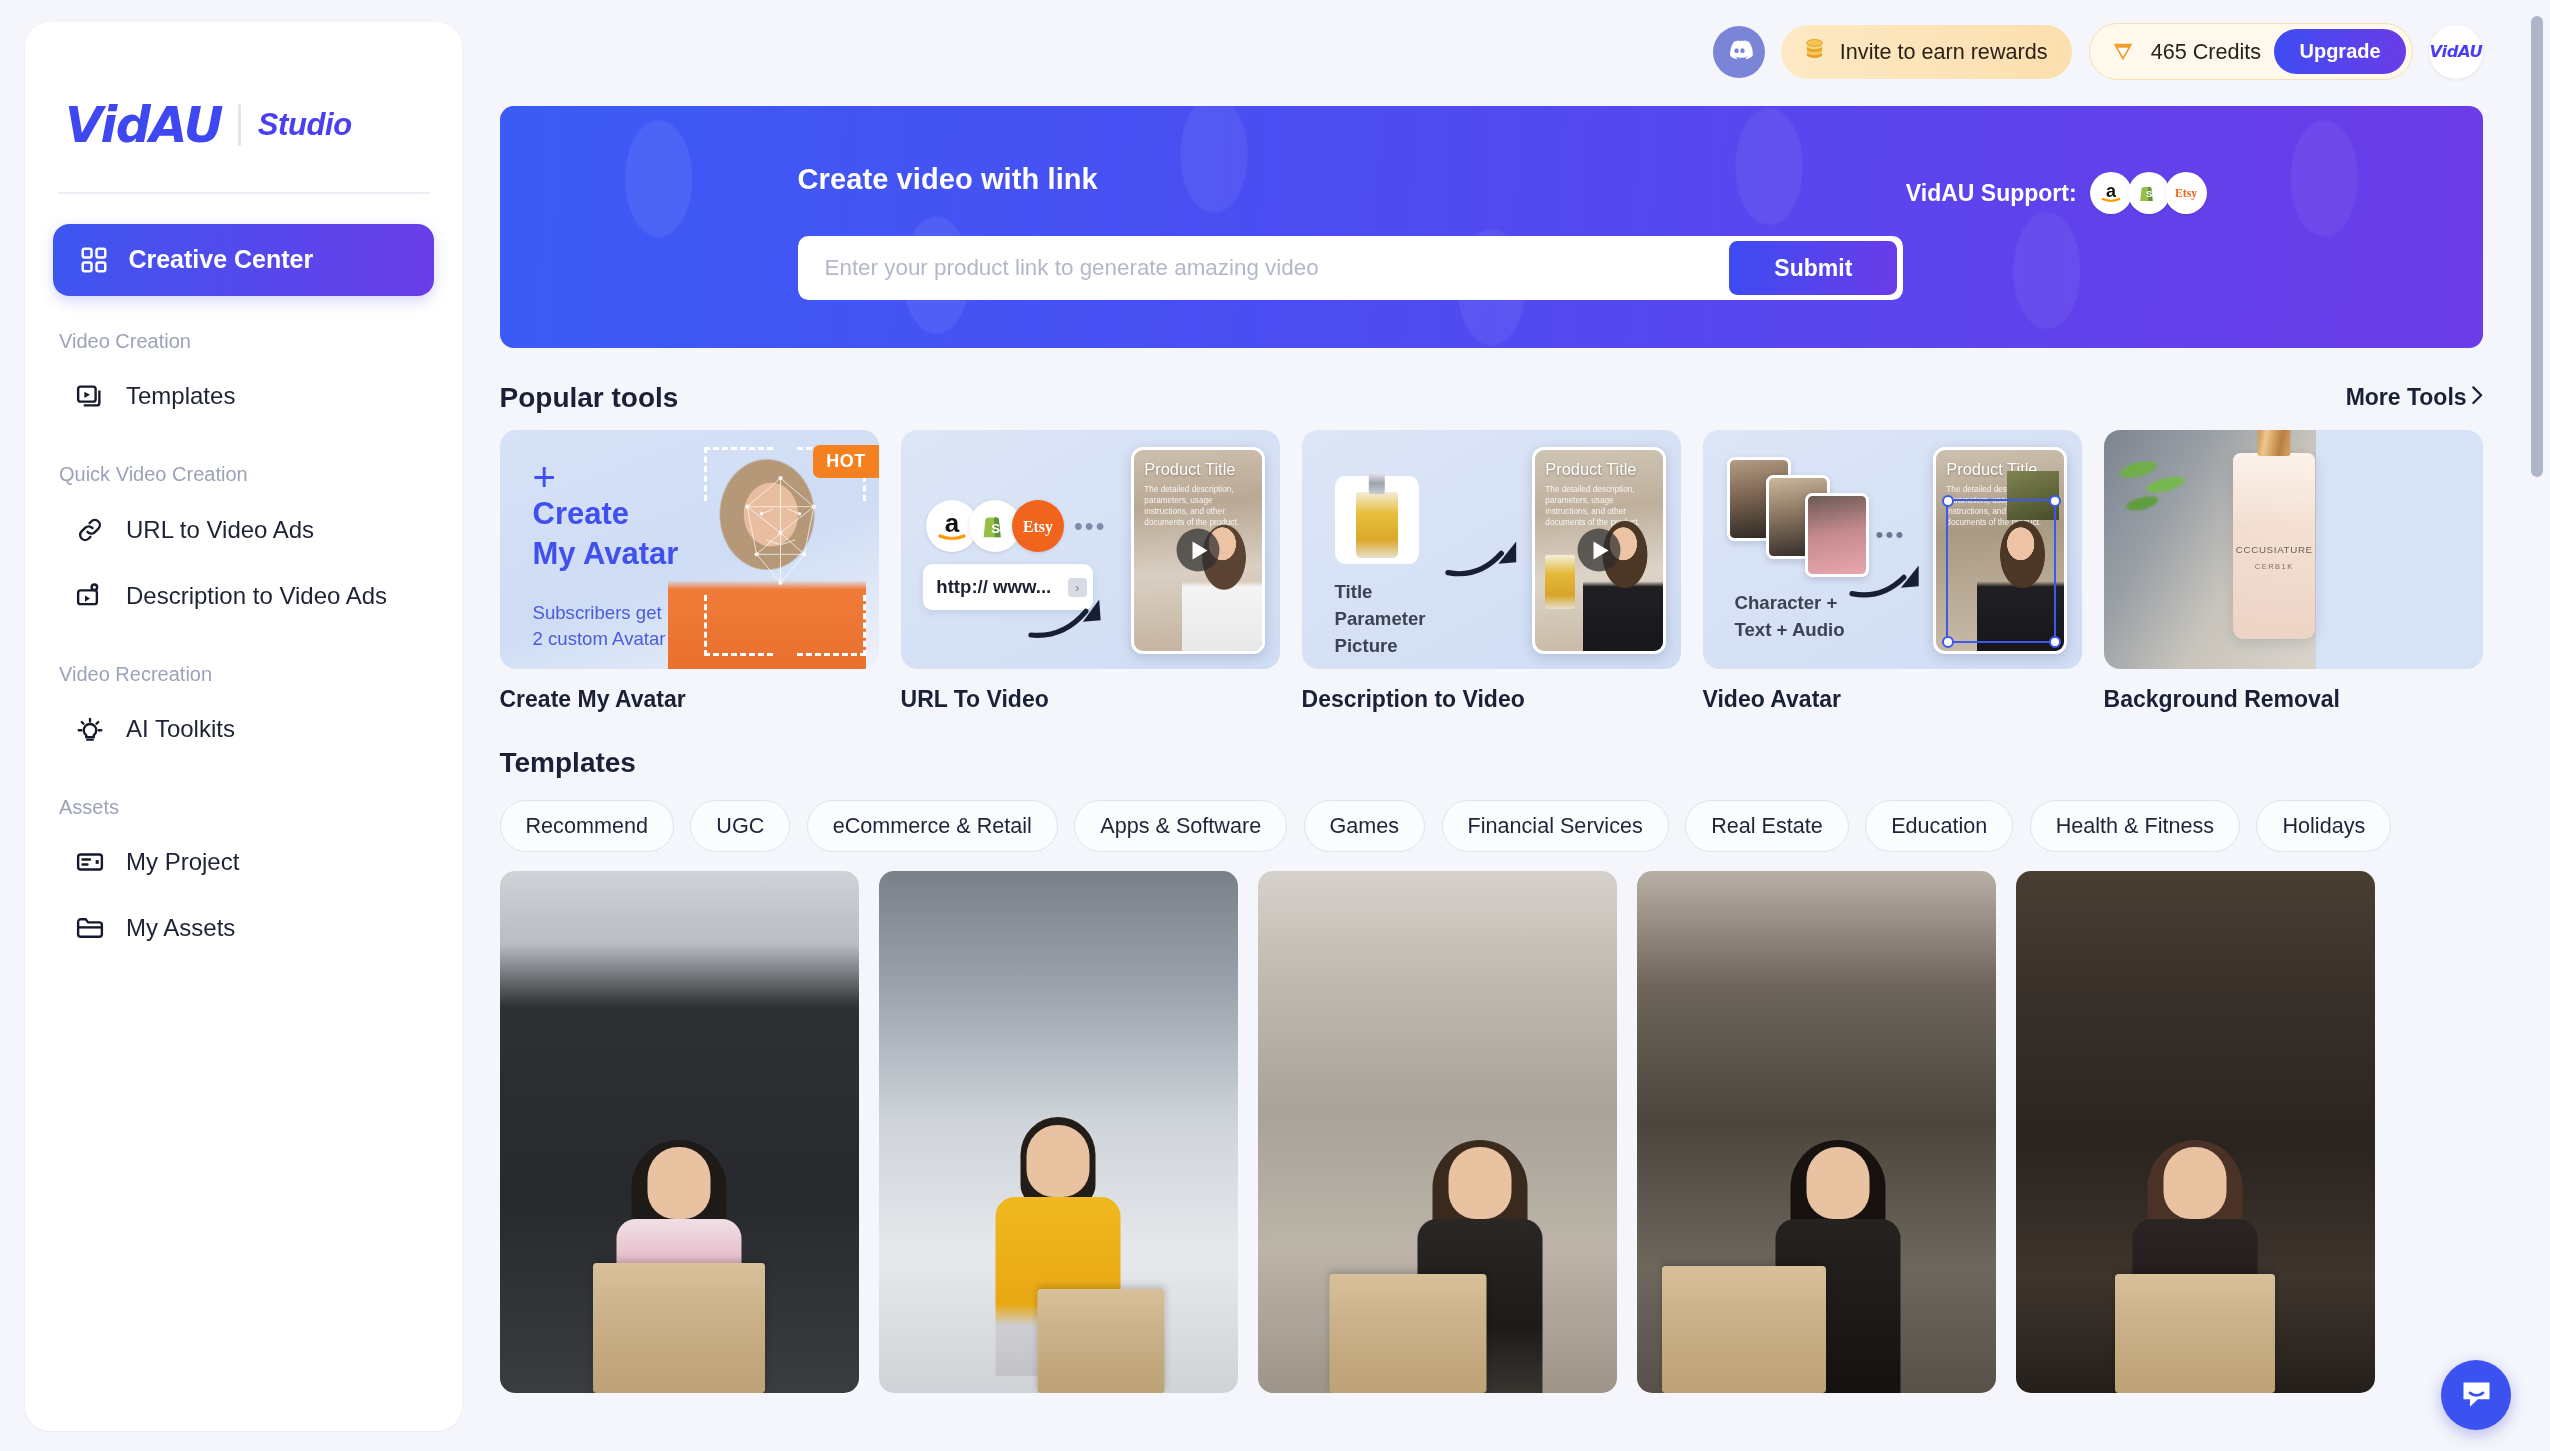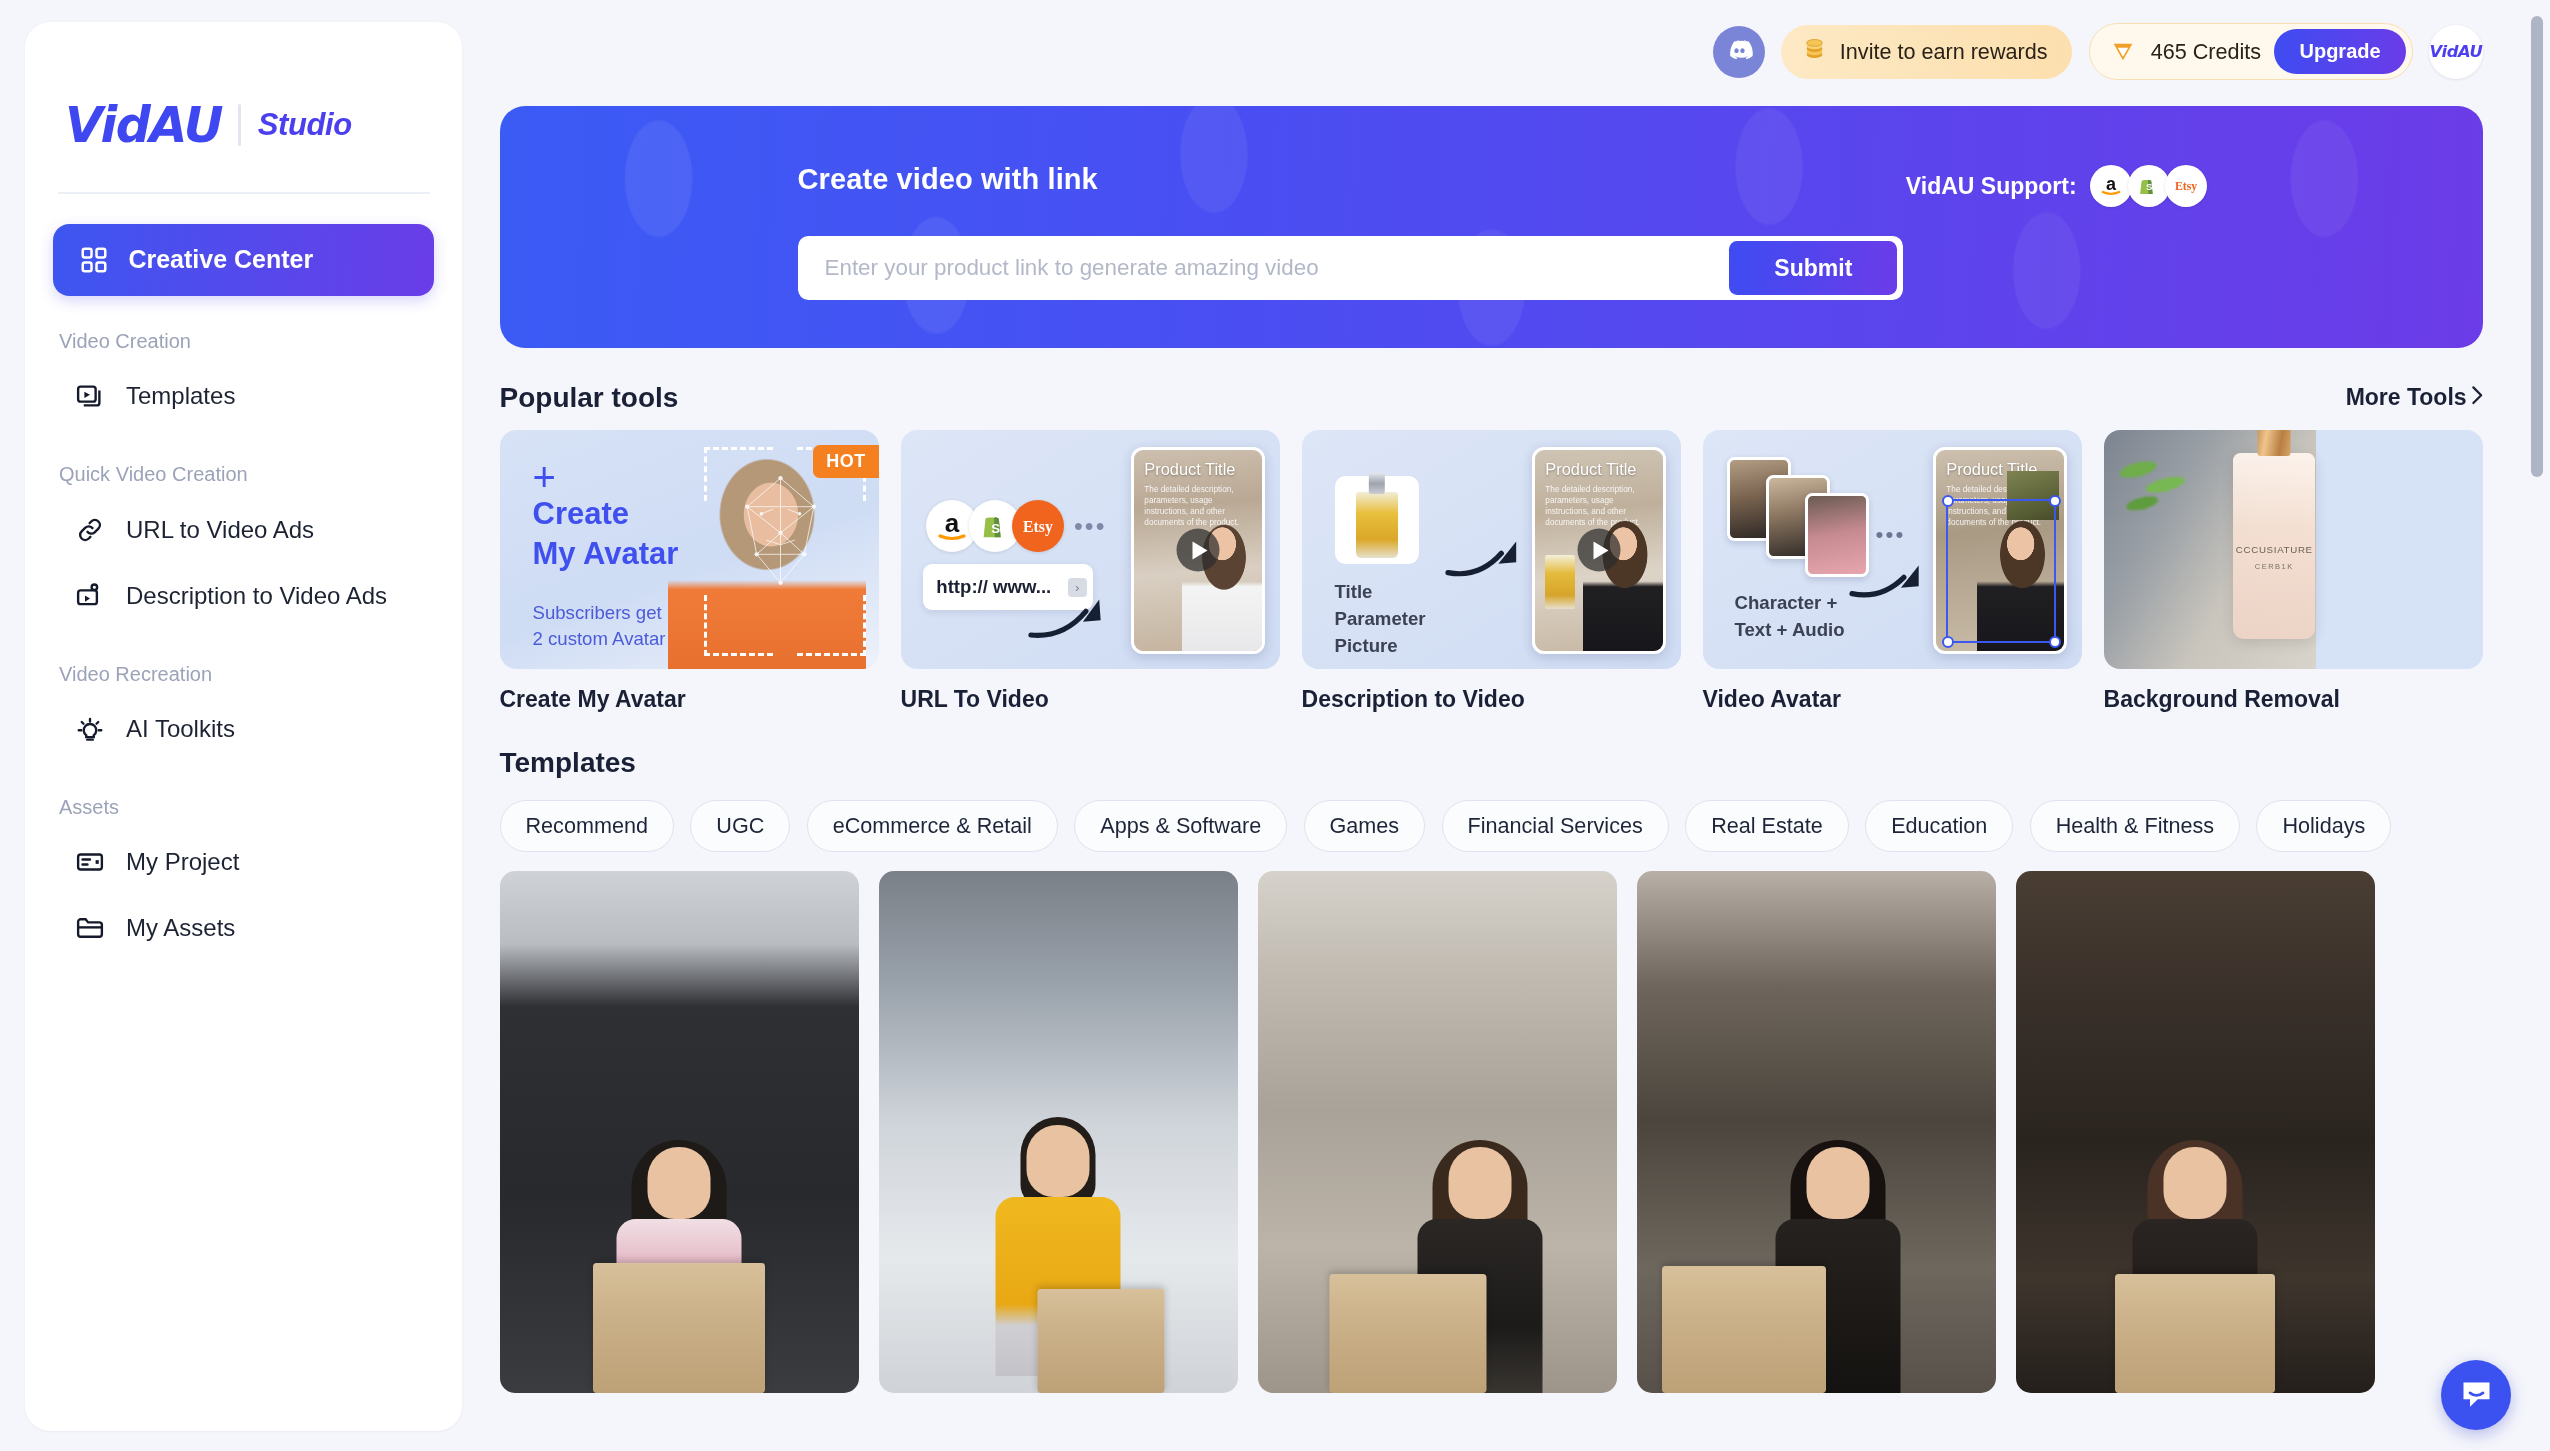--- a/index.html
+++ b/index.html
@@ -90,21 +90,21 @@
     width: 54px; height: 54px; border-radius: 50%;
     background: #fff; display: flex; align-items: center; justify-content: center;
     font-size: 16.4px; font-weight: 900; font-style: italic; color: #4b3ff0;
     box-shadow: 0 0.7px 3px rgba(20,24,60,.10); cursor: pointer;
     font-family: "DejaVu Sans", sans-serif; letter-spacing: -0.4px;
   }
 
   
   .hero {
     position: relative;
-    margin: 24px 37px 0 7.5px; height: 242px; border-radius: 25px;
+    margin: 24px 37px 0 7.5px; height: 242px; border-radius: 14px;
     background:
       radial-gradient(ellipse 82px 142px at 8% 30%, rgba(255,255,255,.07) 40%, transparent 42%),
       radial-gradient(ellipse 82px 142px at 22% 70%, rgba(255,255,255,.07) 40%, transparent 42%),
       radial-gradient(ellipse 82px 142px at 36% 20%, rgba(255,255,255,.06) 40%, transparent 42%),
       radial-gradient(ellipse 82px 142px at 50% 75%, rgba(255,255,255,.06) 40%, transparent 42%),
       radial-gradient(ellipse 82px 142px at 64% 25%, rgba(255,255,255,.06) 40%, transparent 42%),
       radial-gradient(ellipse 82px 142px at 78% 68%, rgba(255,255,255,.05) 40%, transparent 42%),
       radial-gradient(ellipse 82px 142px at 92% 30%, rgba(255,255,255,.05) 40%, transparent 42%),
       linear-gradient(93deg, #3b5bf5 0%, #4a4ef2 38%, #6b3ce8 100%);
     overflow: hidden;
@@ -124,21 +124,21 @@
     font-family: "Liberation Sans", sans-serif; background: transparent;
   }
   .hero-input::placeholder { color: #b3b8c9; }
   .submit-btn {
     margin: 5.2px 5.2px 5.2px 0; height: 54px; padding: 0 45px; border-radius: 8.2px;
     background: linear-gradient(95deg, #3e4cf2 0%, #6b3ce8 100%);
     color: #fff; font-size: 23px; font-weight: 700; border: 0; cursor: pointer;
     font-family: "Liberation Sans", sans-serif;
   }
   .support-row {
-    position: absolute; right: 276px; top: 59px;
+    position: absolute; right: 276px; top: 66px;
     display: flex; align-items: center; gap: 13.4px;
   }
   .support-label { font-size: 23px; font-weight: 700; color: #fff; }
   .biz-logos { display: flex; align-items: center; }
   .biz-logo {
     width: 42px; height: 42px; border-radius: 50%; background: #fff;
     display: flex; align-items: center; justify-content: center;
     margin-left: -4.5px; box-shadow: 0 0.7px 3px rgba(0,0,0,.12);
     overflow: hidden;
   }

